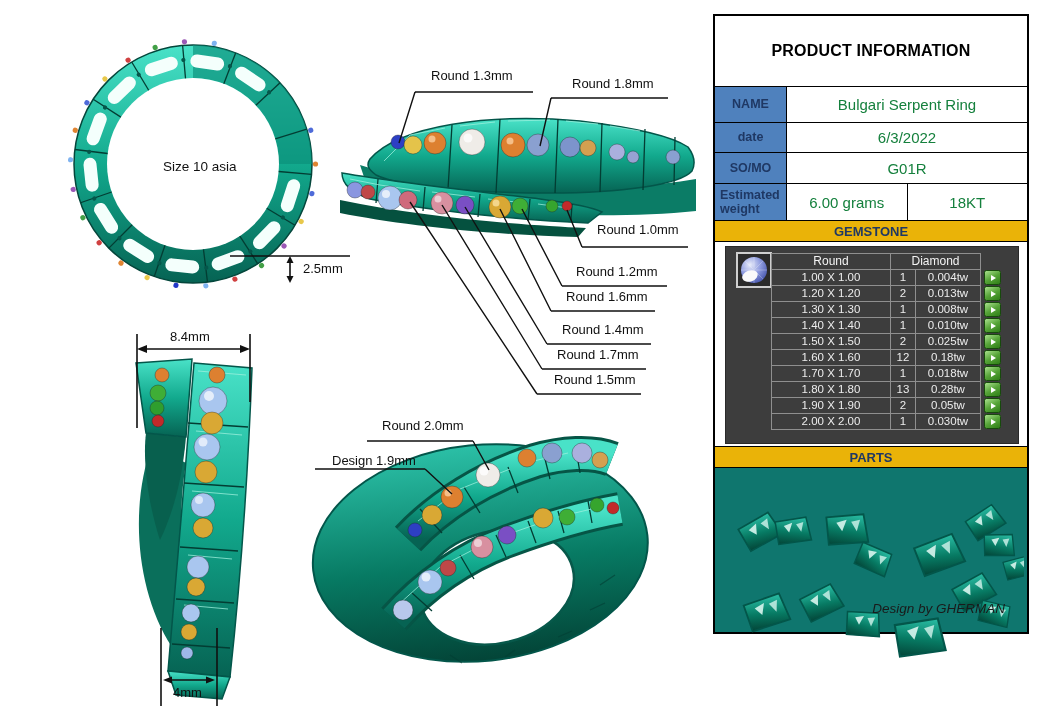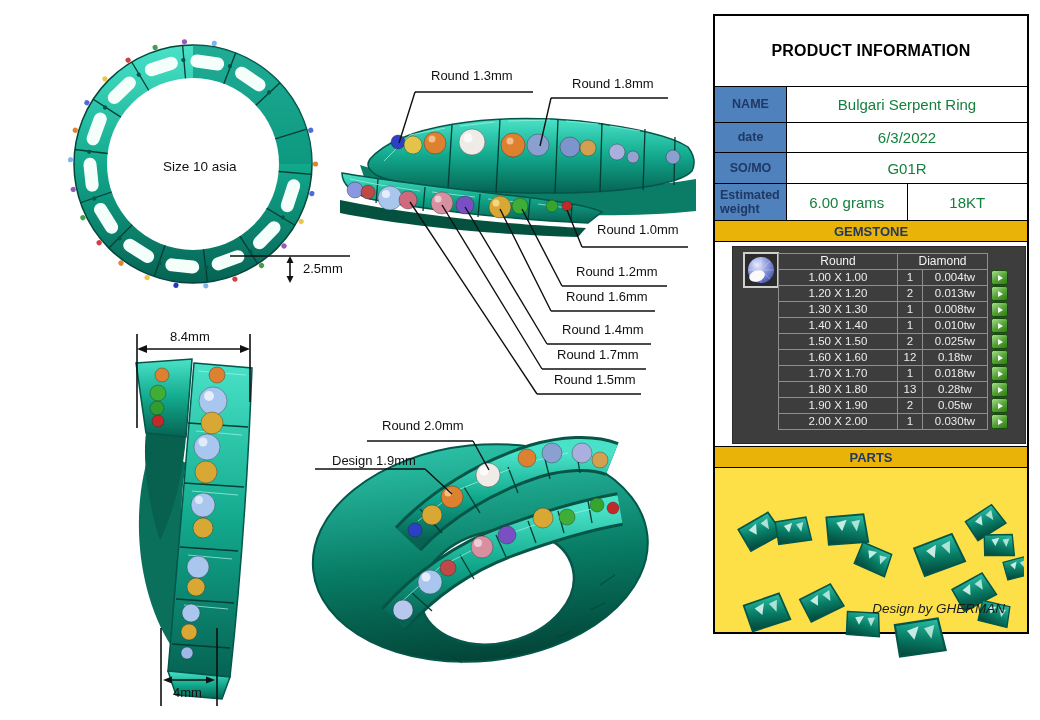--- a/index.html
+++ b/index.html
@@ -16,38 +16,38 @@
   .ilabel{width:72px;background:#4f81bd;color:#1f3864;font-weight:bold;font-size:12.5px;
           display:flex;align-items:center;justify-content:center;border-right:1.6px solid #000;
           box-sizing:border-box;text-align:right;line-height:1.15;}
   .ilabel.left{justify-content:flex-start;padding-left:5px;text-align:left;}
   .ival{flex:1;color:#15803d;font-size:15px;display:flex;align-items:center;justify-content:center;}
   .ival.split{border-left:1.6px solid #000;box-sizing:border-box;}
   .h36{height:36px}.h30{height:30px}.h31{height:31px}.h37{height:37px}
   .bar{height:22px;background:#eab308;border-top:1.6px solid #000;border-bottom:1.6px solid #000;
        color:#1f3864;font-weight:bold;font-size:13px;display:flex;align-items:center;justify-content:center;
        box-sizing:border-box;}
-  .gemwrap{width:292px;height:196px;margin:5px 9px 3px 18px;background:#3d3d3d;position:relative;
+  .gemwrap{width:292px;height:196px;margin:5px 9px 3px 11px;background:#3d3d3d;position:relative;
            box-shadow:0 0 0 1px #2a2a2a;}
   .giconbox{position:absolute;left:10px;top:5px;width:36px;height:36px;background:#2b2b2b;
             border:2px solid #cfcfcf;box-sizing:border-box;}
   .gtab{position:absolute;left:45px;top:6px;border-collapse:collapse;font-size:11.5px;color:#ececec;}
   .gtab td{border:1px solid #8f8f8f;background:#3d3d3d;height:15px;line-height:15px;
            text-align:center;padding:0 3px;}
   .gtab .cs{width:112px}
   .gtab .cq{width:18px}
   .gtab .cw{width:58px}
   .gtab td.cb{border:none;background:transparent;padding:0 0 0 3px;width:19px;}
   .gtab tr.gh td{font-size:12px;color:#f3f3f3;}
   .gbtn{width:15px;height:13px;border:1px solid #174a0c;border-radius:2.5px;
         background:linear-gradient(150deg,#a9e18d,#57a539 50%,#2e7d16);
         display:flex;align-items:center;justify-content:center;cursor:pointer;}
   .tri{width:0;height:0;border-left:5px solid #fff;border-top:3.5px solid transparent;
        border-bottom:3.5px solid transparent;margin-left:1px;}
-  .partsarea{flex:1;position:relative;background:#fde047;}
+  .partsarea{flex:1;position:relative;background:#0f766e;}
   .credit{position:absolute;right:22px;bottom:16px;font-style:italic;font-size:13.5px;color:#1a1a1a;}
   
   .gm{stroke:#222;stroke-opacity:.45;stroke-width:.8;}
   .dv{stroke:#033d33;stroke-width:1.3;fill:none;}
   .fr{stroke:#9ff0dd;stroke-width:1;fill:none;opacity:.75;}
   .an{stroke:#111;stroke-width:1.4;fill:none;}
   .dm{stroke:#111;stroke-width:1.6;fill:none;}
 </style>
 </head>
 <body>

